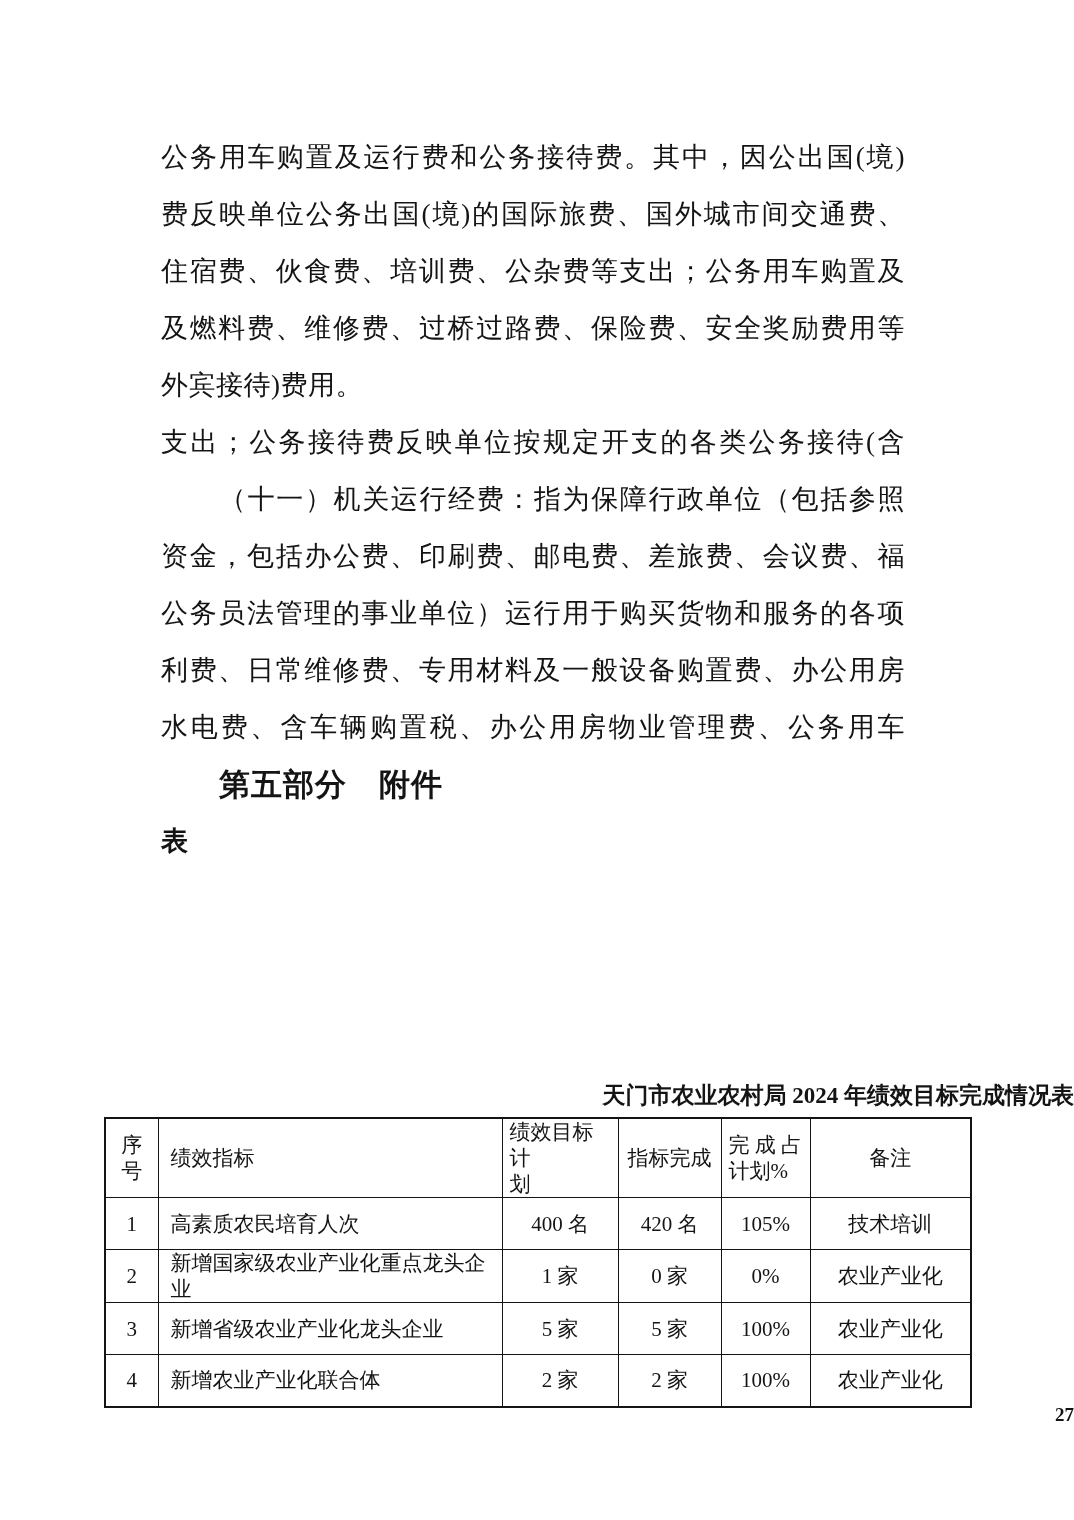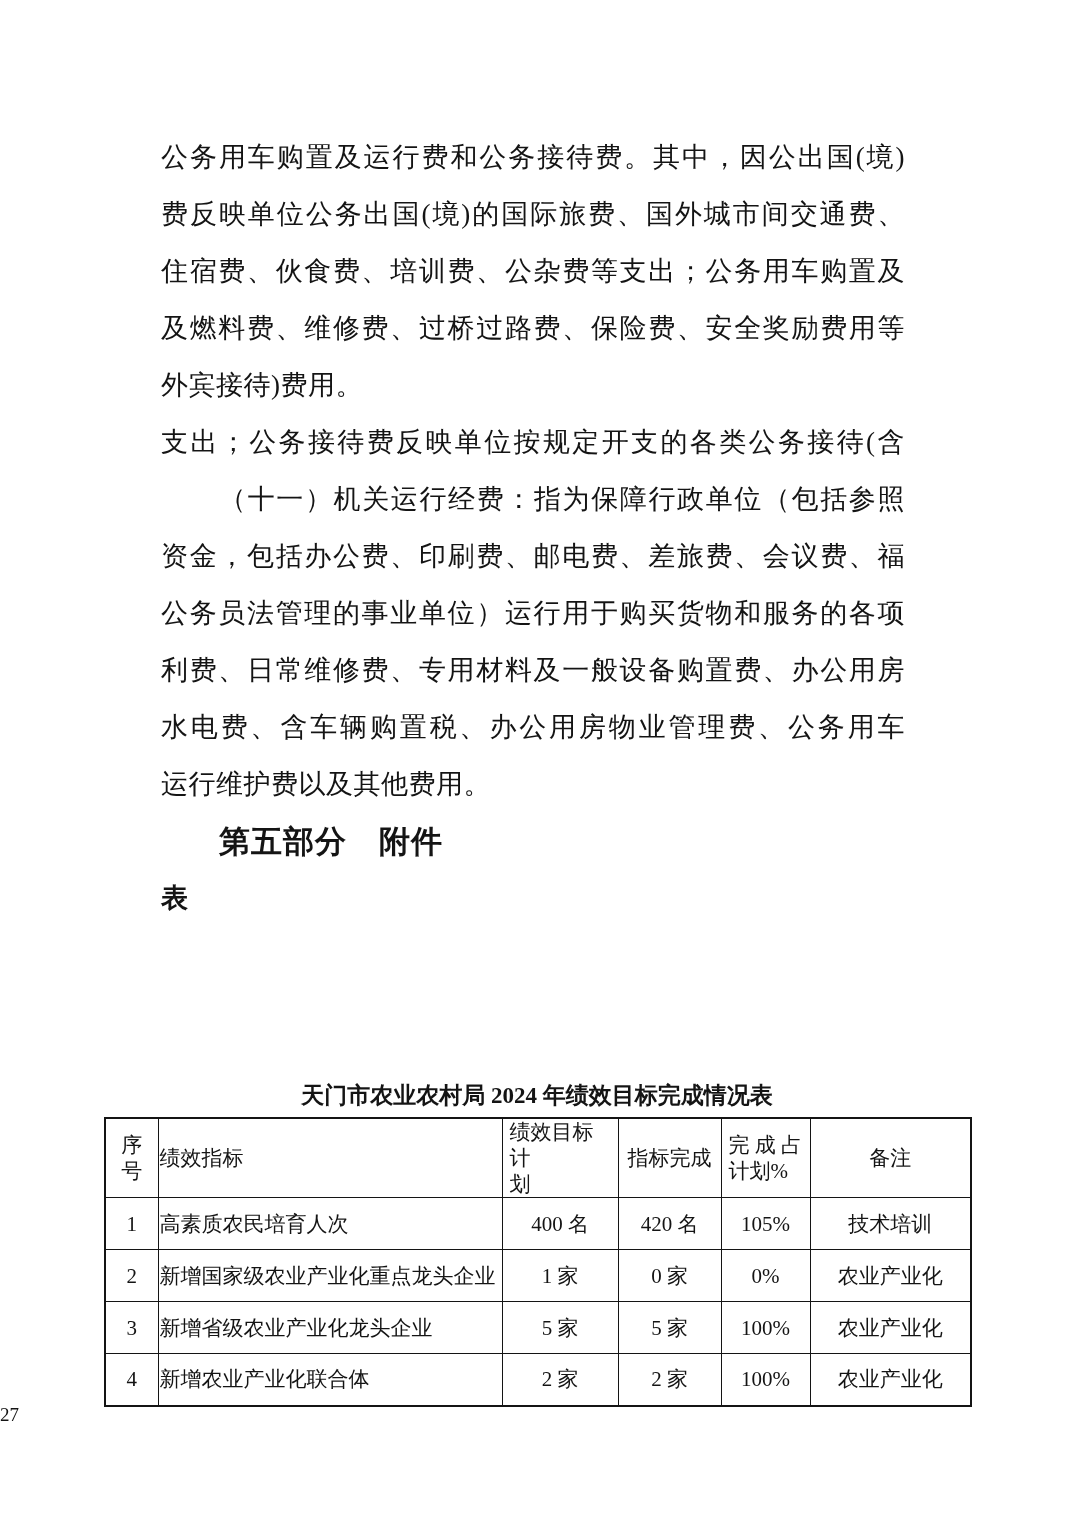--- a/index.html
+++ b/index.html
@@ -38,21 +38,21 @@
     font-weight: 700;
   }
   .section-heading { font-size: 31px; letter-spacing: 1px; }
   .sub { font-size: 27px; }
   
   .table-title {
     position: absolute;
     top: 1081px;
     left: 0;
     width: 100%;
-    text-align: center;
+    text-align: right;
     font-size: 23px;
     font-weight: 700;
     line-height: 30px;
   }
   table.perf {
     position: absolute;
     left: 104px;
     top: 1117px;
     width: 866px;
     border-collapse: collapse;
@@ -65,30 +65,31 @@
     font-weight: normal;
     padding: 0;
     vertical-align: middle;
     text-align: center;
     line-height: 26px;
     white-space: pre-line;
     overflow: hidden;
   }
   table.perf thead tr { height: 50px; }
   table.perf tbody tr { height: 52px; }
-  table.perf .al  { text-align: left; padding-left: 1px; }
+  table.perf .al  { text-align: left; padding-left: 12px; }
   table.perf .al8 { text-align: left; padding-left: 7px; padding-right: 4px; }
   .page-number {
     position: absolute;
     top: 1402px;
     left: 0;
     width: 100%;
-    text-align: left;
+    text-align: right;
     font-size: 19px;
     line-height: 26px;
+    font-weight: bold;
   }
 </style>
 </head>
 <body>
 
 <div class="page">
 
   <div class="content">
 
     <div>
@@ -99,21 +100,20 @@
       <div class="line">外宾接待)费用。</div>
       <div class="line j">支出；公务接待费反映单位按规定开支的各类公务接待(含</div>
     </div>
 
     <div>
       <div class="line j indent">（十一）机关运行经费：指为保障行政单位（包括参照</div>
       <div class="line j">资金，包括办公费、印刷费、邮电费、差旅费、会议费、福</div>
       <div class="line j">公务员法管理的事业单位）运行用于购买货物和服务的各项</div>
       <div class="line j">利费、日常维修费、专用材料及一般设备购置费、办公用房</div>
       <div class="line j">水电费、含车辆购置税、办公用房物业管理费、公务用车</div>
-      <div class="line">运行维护费以及其他费用。</div>
     </div>
 
     <div class="line hd section-heading indent">第五部分　附件</div>
 
     <div>
       <div class="line hd sub">表</div>
     </div>
 
   </div>
 

